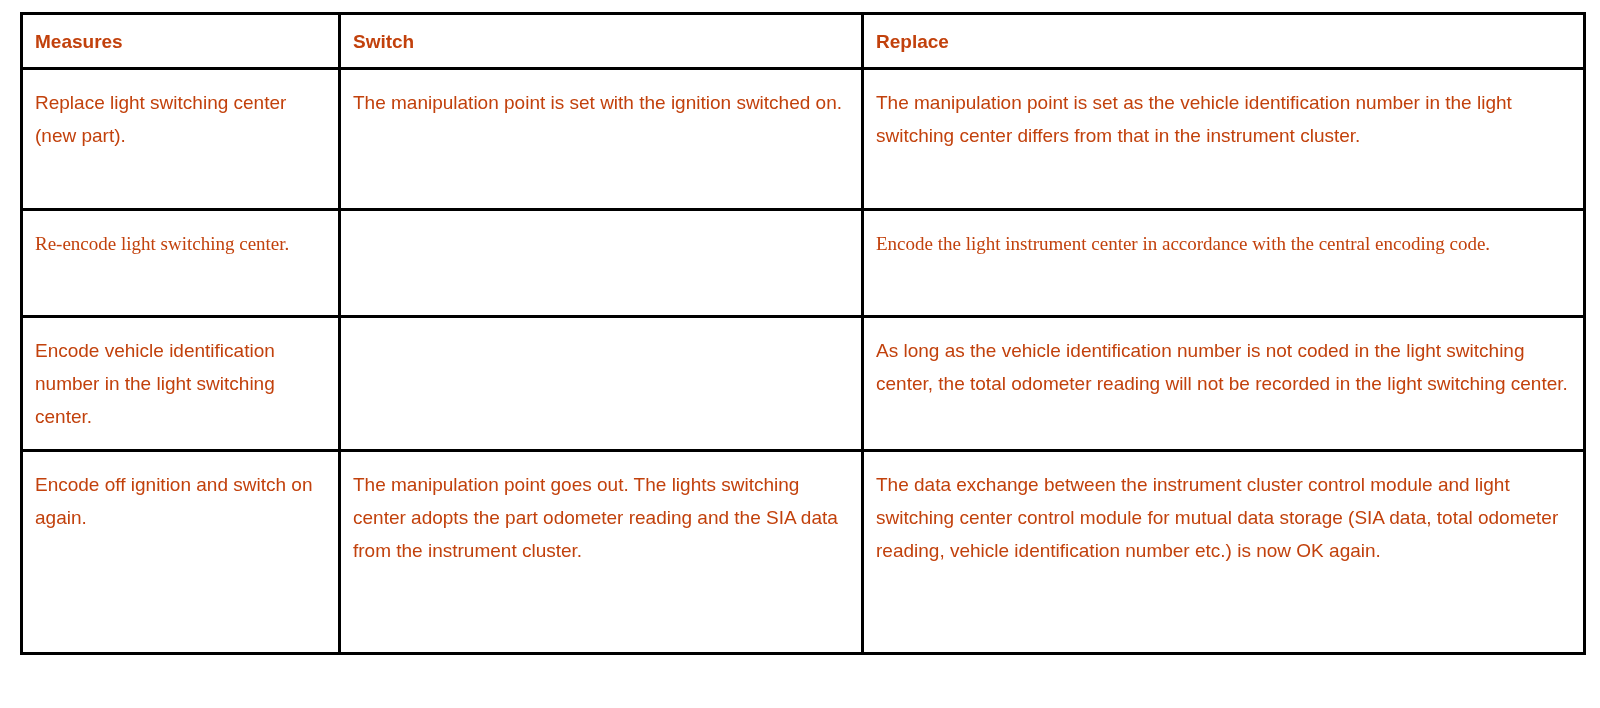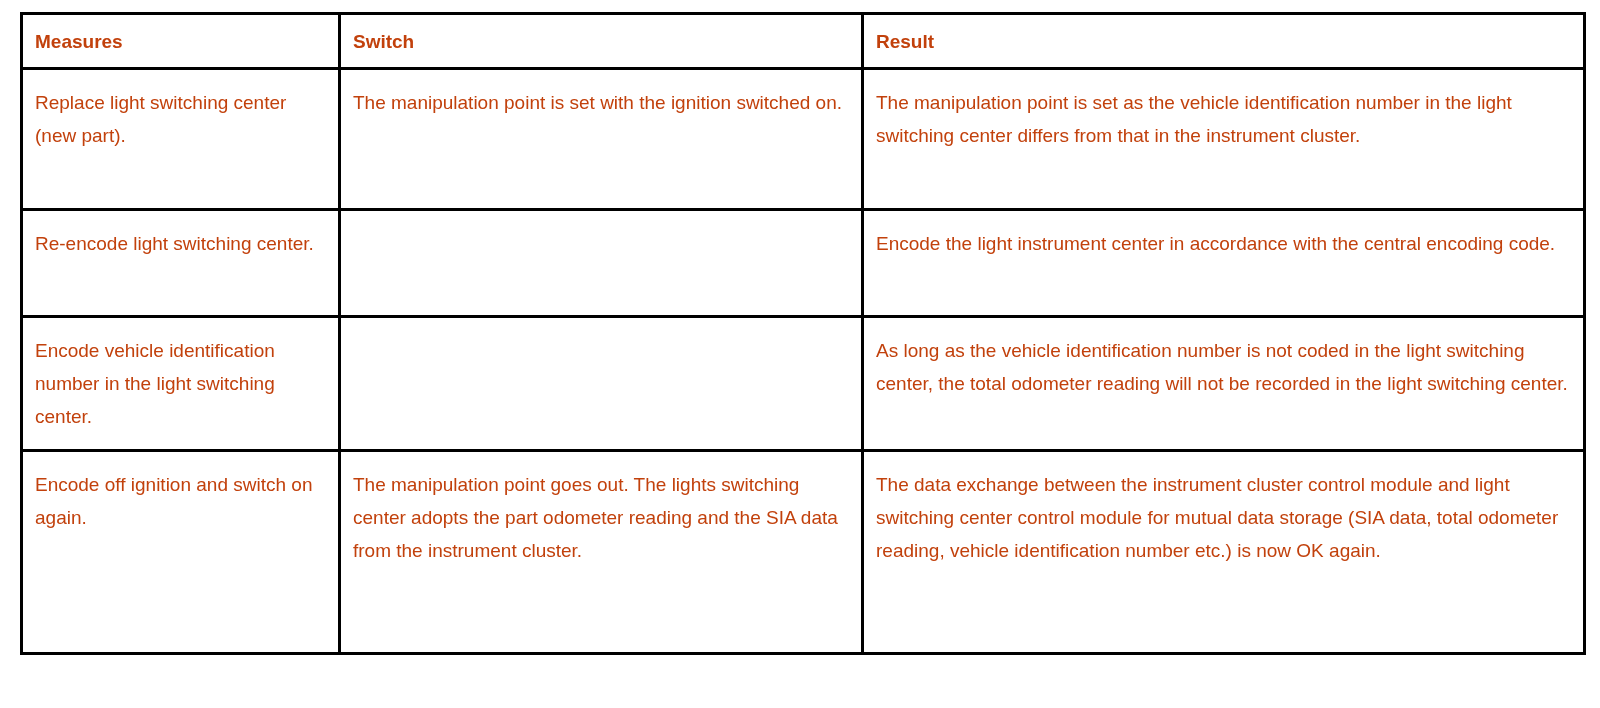--- a/index.html
+++ b/index.html
@@ -39,39 +39,39 @@
     font-weight: bold;
     padding-top: 9px;
     padding-bottom: 9px;
     vertical-align: middle;
   }
   col.c-measures { width: 318px; }
   col.c-result   { width: 523px; }
   col.c-remarks  { width: 722px; }
   tr.r-header { height: 55px; }
   tr.r-0 { height: 141px; }
-  tr.r-1 { height: 107px; }
+  tr.r-1 { height: 107px; font-family: Liberation Serif, serif; }
   tr.r-2 { height: 133px; }
   tr.r-3 { height: 203px; }
 </style>
 </head>
 <body>
 
 <div class="page">
   <table class="doc-table">
     <colgroup>
       <col class="c-measures">
       <col class="c-result">
       <col class="c-remarks">
     </colgroup>
     <thead>
       <tr class="r-header">
         <th>Measures</th>
         <th>Switch</th>
-        <th>Result</th>
+        <th>Replace</th>
       </tr>
     </thead>
     <tbody>
       <tr class="r-0">
         <td>Replace light switching center (new part).</td>
         <td>The manipulation point is set with the ignition switched on.</td>
         <td>The manipulation point is set as the vehicle identification number in the light switching center differs from that in the instrument cluster.</td>
       </tr>
       <tr class="r-1">
         <td>Re-encode light switching center.</td>

